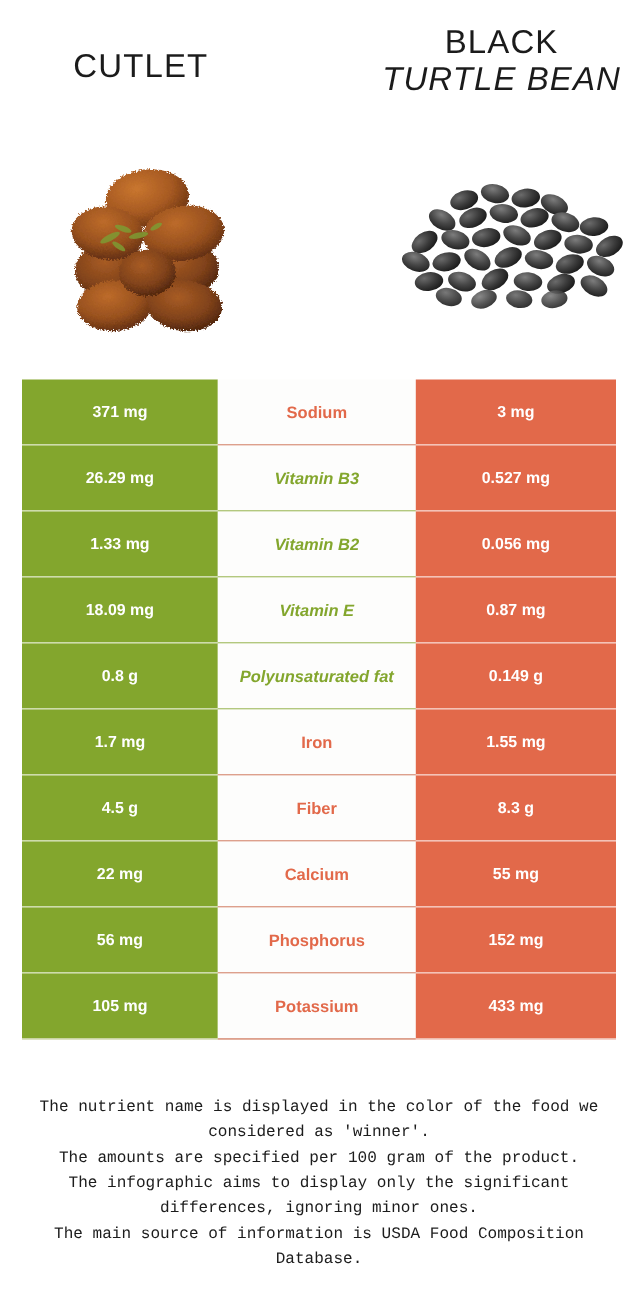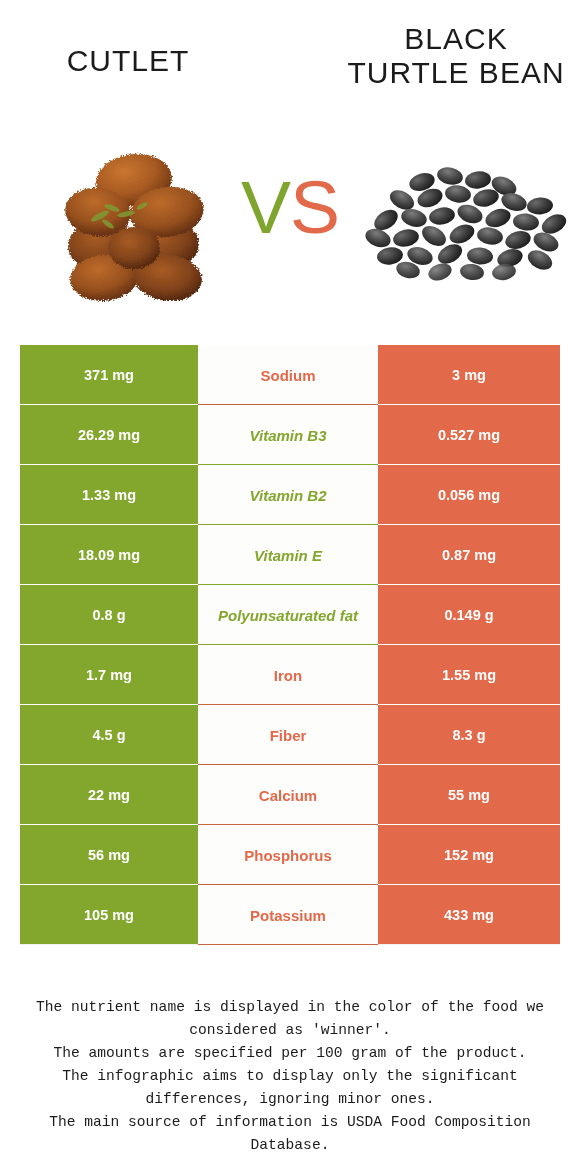--- a/index.html
+++ b/index.html
@@ -38,21 +38,21 @@
   .title-left {
     left: 18px;
     width: 220px;
     top: 44px;
   }
   .title-right {
     left: 345px;
     width: 222px;
     top: 22px;
   }
-  .title-right .line2 { display: block; white-space: nowrap; }
+  .title-right .line2 { display: block; white-space: nowrap; font-style: italic; }
 
   
   .hero {
     position: absolute;
     top: 110px;
     left: 0;
     width: 580px;
     height: 215px;
   }
 
@@ -209,23 +209,20 @@
       <g opacity="0.85" fill="#7E9B33">
         <ellipse cx="58" cy="88" rx="10" ry="3" transform="rotate(-28 58 88)"></ellipse>
         <ellipse cx="70" cy="80" rx="8" ry="2.6" transform="rotate(20 70 80)"></ellipse>
         <ellipse cx="84" cy="86" rx="9" ry="2.6" transform="rotate(-12 84 86)"></ellipse>
         <ellipse cx="66" cy="96" rx="7" ry="2.4" transform="rotate(35 66 96)"></ellipse>
         <ellipse cx="100" cy="78" rx="6" ry="2.2" transform="rotate(-30 100 78)"></ellipse>
       </g>
     </svg>
   </div>
 
-  <div class="vs">
-    <span class="v">V</span><span class="s">S</span>
-  </div>
 
   <div class="food-right">
     <svg viewBox="0 0 210 135" width="210" height="135" xmlns="http://www.w3.org/2000/svg">
       <defs>
         <radialGradient id="bean" cx="35%" cy="30%" r="75%">
           <stop offset="0%" stop-color="#6b6b6b"></stop>
           <stop offset="55%" stop-color="#3b3b3b"></stop>
           <stop offset="100%" stop-color="#1a1a1a"></stop>
         </radialGradient>
         <radialGradient id="bean2" cx="38%" cy="28%" r="75%">

